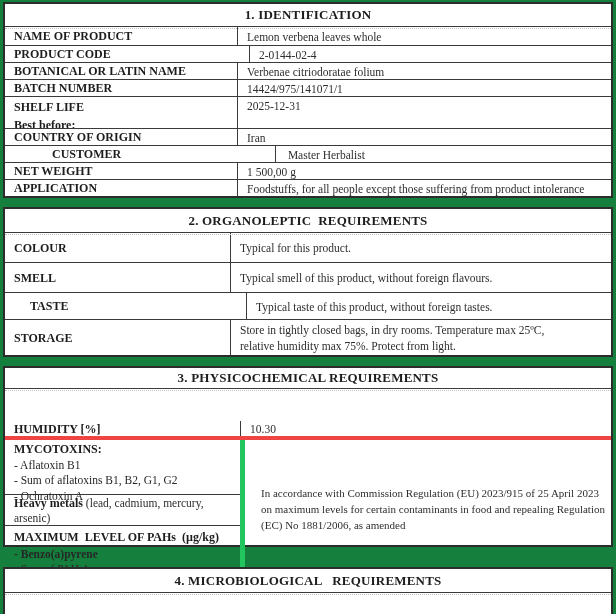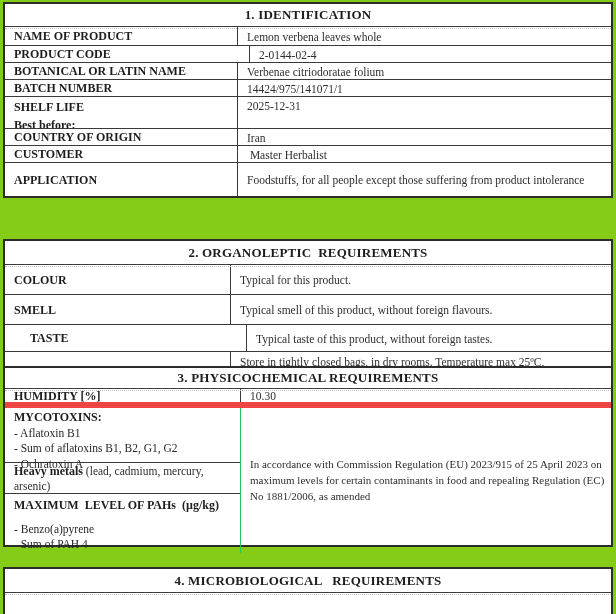--- a/index.html
+++ b/index.html
@@ -1,17 +1,17 @@
 <!DOCTYPE html>
 <html><head>
 <meta charset="utf-8">
 <style>
   html,body { margin:0; padding:0; background:#ffffff; }
   .sheet {
-    position:relative; width:616px; height:614px; background:#84cc16;
+    position:relative; width:616px; height:614px; background:#15803d;
     font-family:"Liberation Serif","DejaVu Serif",serif; color:#262626;
     overflow:hidden;
   }
   .tbl {
     position:absolute; left:3px; width:610px; box-sizing:border-box;
     border:2px solid #2c2c2c; display:flex; flex-direction:column; background:#fff;
   }
   .hdr {
     position:relative; flex:0 0 auto; display:flex; align-items:center; justify-content:center;
     font-weight:bold; font-size:13px; letter-spacing:.2px; color:#1d1d1d;
@@ -32,29 +32,29 @@
     flex:1 1 auto; font-size:11.5px; color:#2e2e2e; border-left:1px solid #3a3a3a;
     padding:1px 4px 0 9px; display:flex; flex-direction:column; justify-content:center;
   }
   .top { justify-content:flex-start; padding-top:3px; }
   
   .t1 .lbl { width:232px; }
   .t2 .lbl { width:225px; }
   .t3 .lbl { width:235px; }
   .t4 .lbl { width:238px; }
   
-  .thickline { border-bottom:6px solid #ef4444; }
+  .thickline { border-bottom:4px solid #ef4444;margin-top:32px; }
   .bigrow { display:flex; flex:1 1 auto; box-sizing:border-box; }
   .leftstack { flex:0 0 auto; width:235px; display:flex; flex-direction:column; box-sizing:border-box; }
   .cell { box-sizing:border-box; padding:2px 4px 0 9px; font-size:11.5px; line-height:15.5px; }
   .cell .bold { font-weight:bold; font-size:12px; color:#1d1d1d; }
   .cell.bb { border-bottom:1px solid #3a3a3a; }
   .merged {
-    flex:1 1 auto; border-left:1px solid #22c55e; box-sizing:border-box;
-    display:flex; align-items:center; padding:2px 2px 2px 9px;
+    flex:1 1 auto; border-left:5px solid #22c55e; box-sizing:border-box;
+    display:flex; align-items:center; padding:2px 2px 2px 16px;
     font-size:11px; line-height:16px; color:#2e2e2e; white-space:pre-wrap;justify-content:center;
   }
   .line { white-space:pre-wrap; }
   .sub { font-weight:normal; font-size:11.5px; color:#2e2e2e; }
 </style>
 </head>
 <body>
 
 <div class="sheet">
 
@@ -80,31 +80,35 @@
       <div class="lbl top">
         <span class="line">SHELF LIFE</span>
         <span class="line" style="margin-top:3px;">Best before:</span>
       </div>
       <div class="val top">2025-12-31</div>
     </div>
     <div class="row" style="height:17px;">
       <div class="lbl">COUNTRY OF ORIGIN</div>
       <div class="val">Iran</div>
     </div>
-    <div class="row" style="height:17px;">
+    <div class="row" style="height:17px;padding-left:38px;">
       <div class="lbl">CUSTOMER</div>
       <div class="val"> Master Herbalist</div>
+    </div>
+    <div class="row" style="height:17px;">
+      <div class="lbl">NET WEIGHT</div>
+      <div class="val">1 500,00 g</div>
     </div>
     <div class="row last">
       <div class="lbl">APPLICATION</div>
       <div class="val">Foodstuffs, for all people except those suffering from product intolerance</div>
     </div>
   </div>
 
-  <div class="tbl t2" style="top:207px; height:150px;margin-top:32px;">
+  <div class="tbl t2" style="top:207px; height:150px;">
     <div class="hdr" style="height:23px;">2. ORGANOLEPTIC  REQUIREMENTS</div>
     <div class="row" style="height:30px;">
       <div class="lbl">COLOUR</div>
       <div class="val">Typical for this product.</div>
     </div>
     <div class="row" style="height:30px;">
       <div class="lbl">SMELL</div>
       <div class="val">Typical smell of this product, without foreign flavours.</div>
     </div>
     <div class="row" style="height:27px;padding-left:16px;">
@@ -129,21 +133,21 @@
           <div class="bold line">MYCOTOXINS:</div>
           <div class="line">- Aflatoxin B1</div>
           <div class="line">- Sum of aflatoxins B1, B2, G1, G2</div>
           <div class="line">- Ochratoxin A</div>
         </div>
         <div class="cell bb" style="height:31px; display:flex; align-items:center;">
           <div class="line"><span class="bold">Heavy metals</span><span class="sub"> (lead, cadmium, mercury, arsenic)</span></div>
         </div>
         <div class="cell" style="flex:1; padding-top:4px;">
           <div class="bold line">MAXIMUM  LEVEL OF PAHs  (µg/kg)</div>
-          <div class="line" style="margin-top:8px;">- Benzo(a)pyrene</div>
+          <div class="line" style="margin-top:1px;font-weight:bold;">- Benzo(a)pyrene</div>
           <div class="line">- Sum of PAH 4</div>
         </div>
       </div>
       <div class="merged">
         <div class="line">In accordance with Commission Regulation (EU) 2023/915 of 25 April 2023 on maximum levels for certain contaminants in food and repealing Regulation (EC) No 1881/2006, as amended</div>
       </div>
     </div>
   </div>
 
   <div class="tbl t4" style="top:567px; height:55px;gap:44px;">

